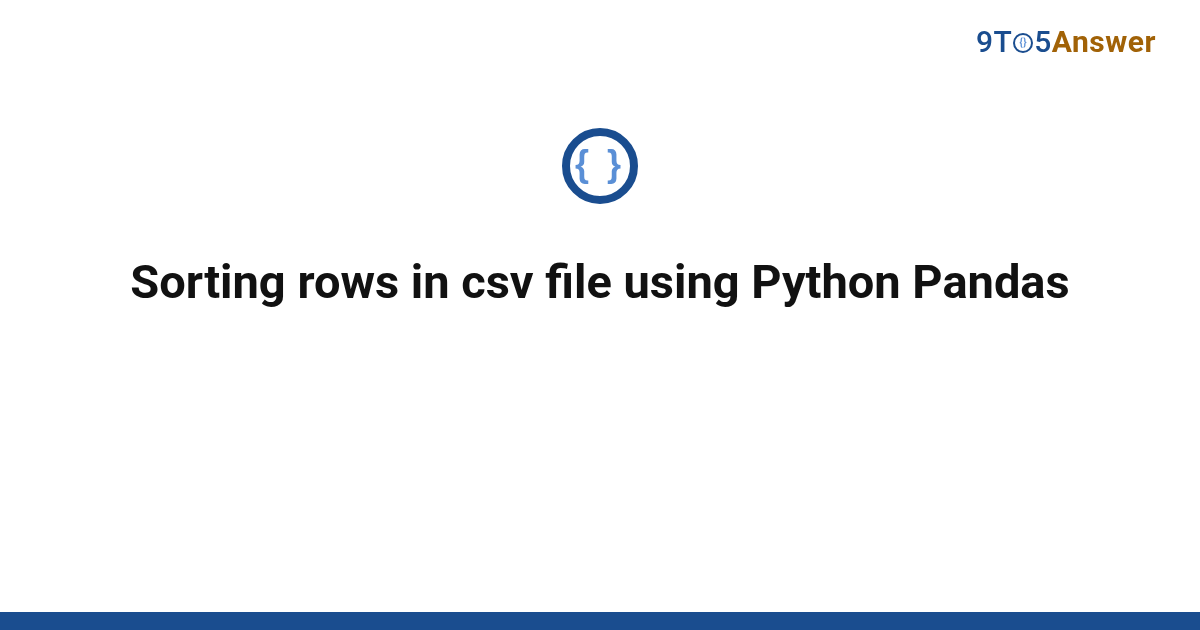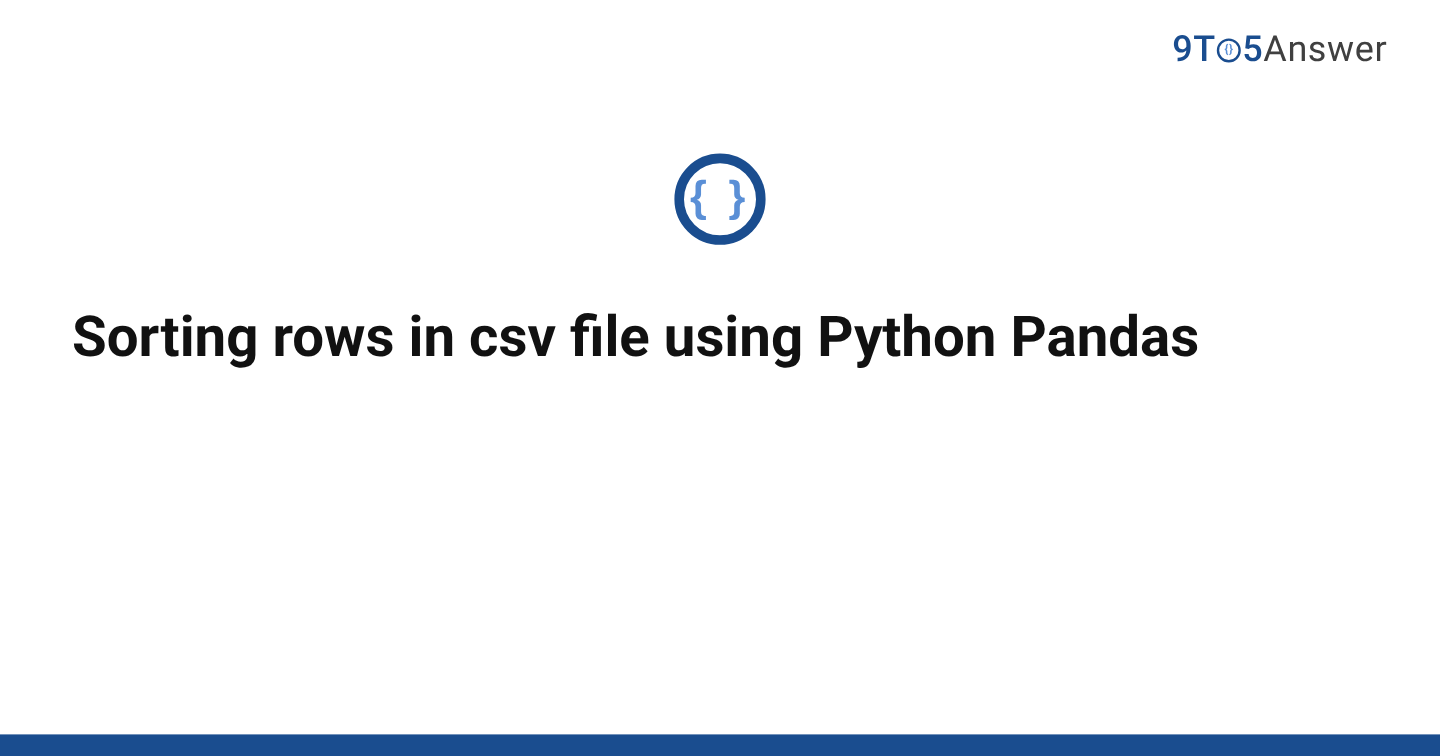--- a/index.html
+++ b/index.html
@@ -56,22 +56,22 @@
       transform: translate(-50%, -52%);
       font-size: 10px;
       color: #5a8fd6;
       font-weight: 700;
     }
     .logo .five {
       color: #1a4d8f;
       font-weight: 500;
     }
     .logo .answer {
-      color: #404040;
-      font-weight: 400;
+      color: #a16207;
+      font-weight: 700;
     }
     .center-icon {
       position: absolute;
       top: 128px;
       left: 50%;
       transform: translateX(-50%);
       width: 76px;
       height: 76px;
     }
     .center-icon .ring {
@@ -91,20 +91,21 @@
       line-height: 1;
       font-family: "Segoe UI", Arial, sans-serif;
       position: relative;
       top: -2px;
     }
     .title {
       position: absolute;
       top: 252px;
       left: 0;
       right: 0;
+      text-align: center;
       font-size: 47px;
       font-weight: 700;
       color: #111111;
       line-height: 1.28;
       padding: 0 60px;
     }
     .bottom-bar {
       position: absolute;
       bottom: 0;
       left: 0;

